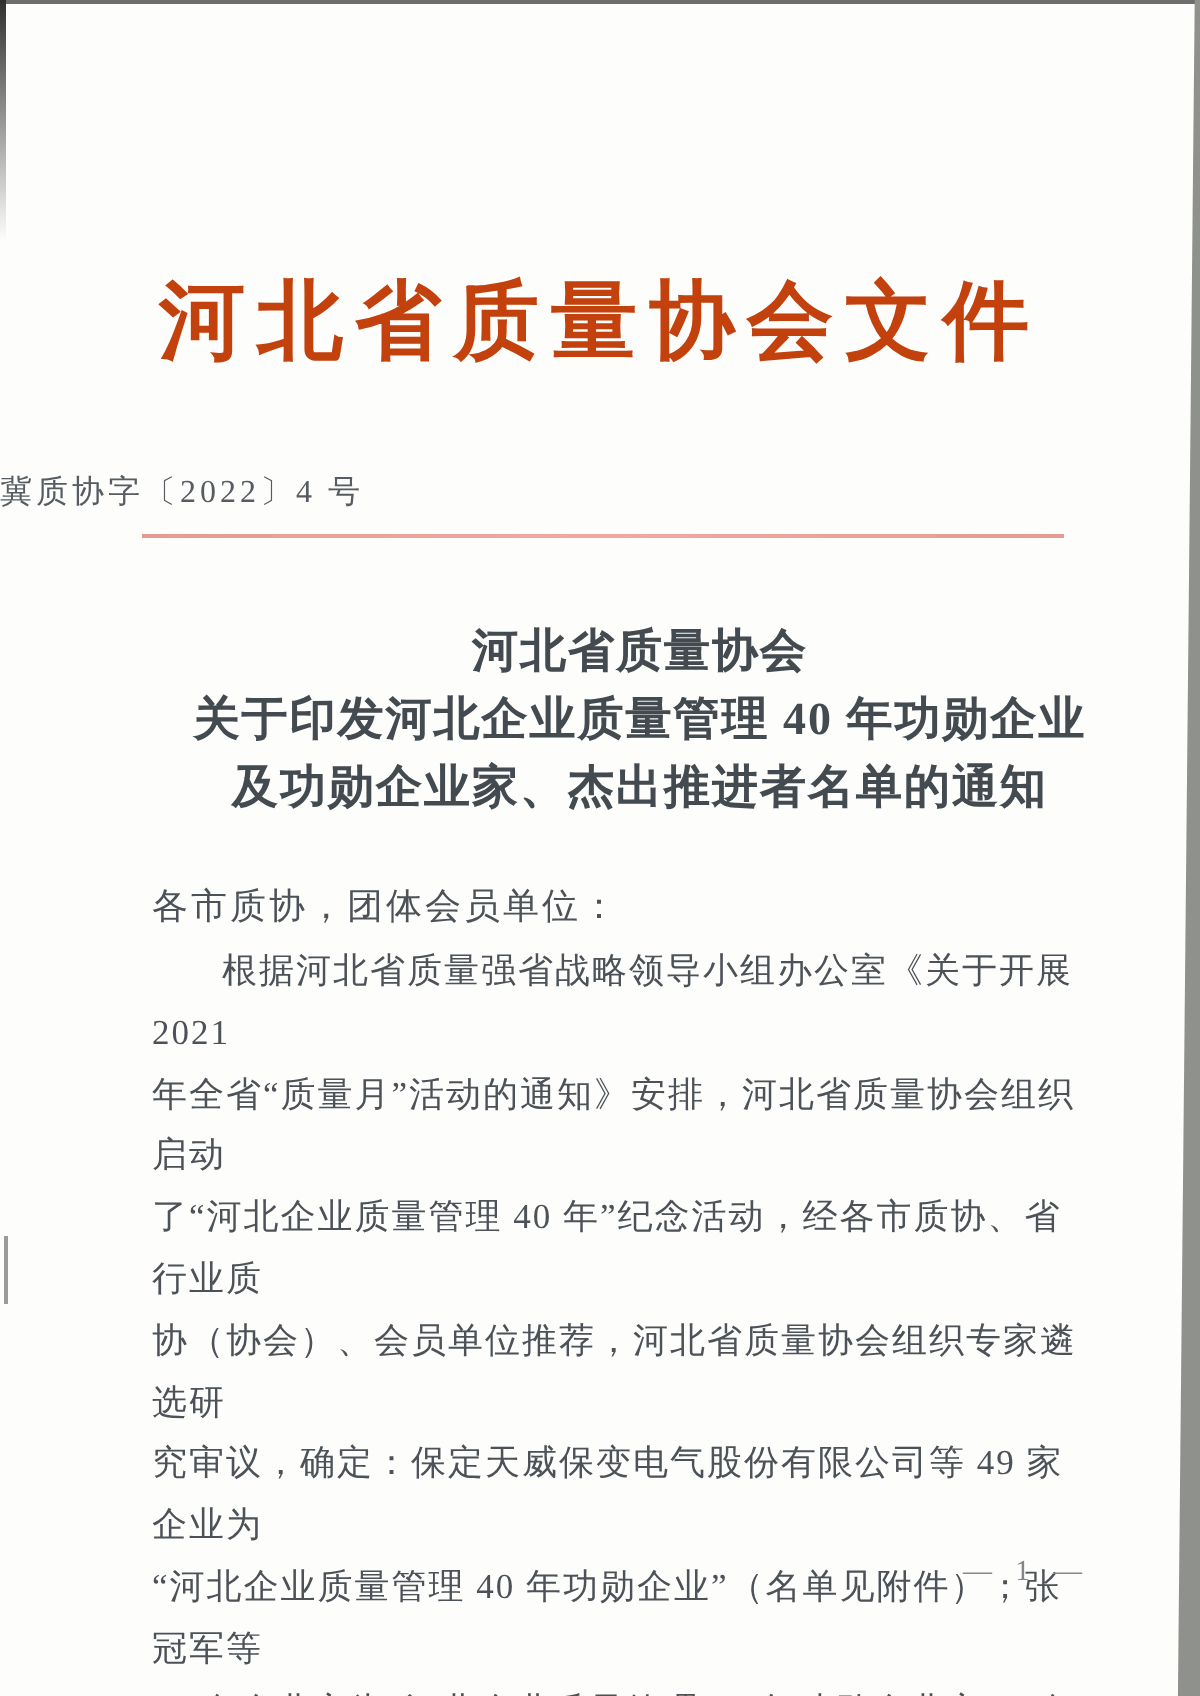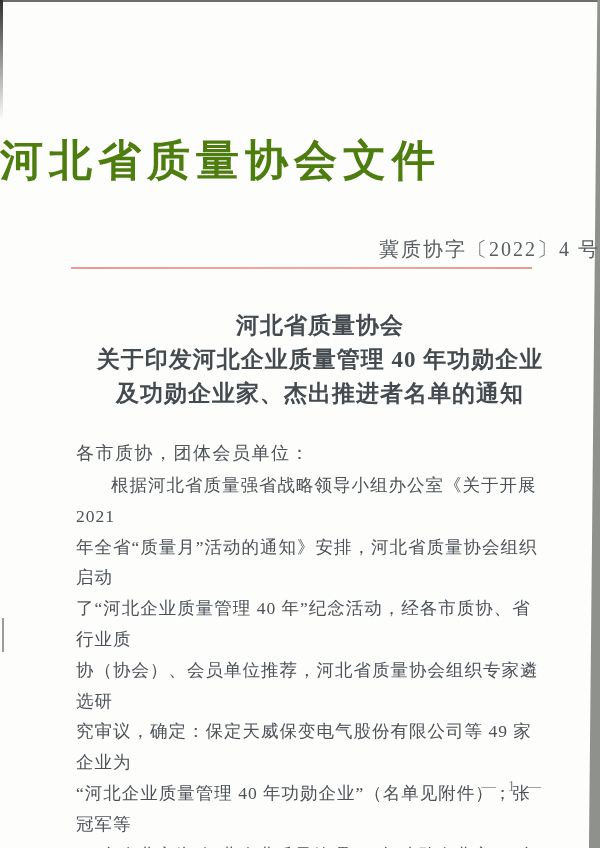--- a/index.html
+++ b/index.html
@@ -38,32 +38,32 @@
   .artifact-left {
     position: absolute;
     left: 2px; top: 618px;
     width: 2px; height: 34px;
     background: #9b9b9b;
   }
   .letterhead {
     position: absolute;
     top: 132px; left: 0;
     width: 100%;
-    text-align: left;
+    text-align: center;
     font-size: 43px;
     font-weight: bold;
     letter-spacing: 6px;
-    color: #4d7c0f;
+    color: #c2410c;
   }
   .doc-number {
     position: absolute;
     top: 236px; left: 0;
     width: 100%;
-    text-align: right;
-    font-size: 20px;
+    text-align: left;
+    font-size: 16px;
     letter-spacing: 2px;
     color: #565c61;
   }
   .divider {
     position: absolute;
     top: 267px; left: 71px;
     width: 461px; height: 2px;
     background: linear-gradient(90deg, #e89a92, #f0a8a0, #e89a92);
   }
   .notice-title {

